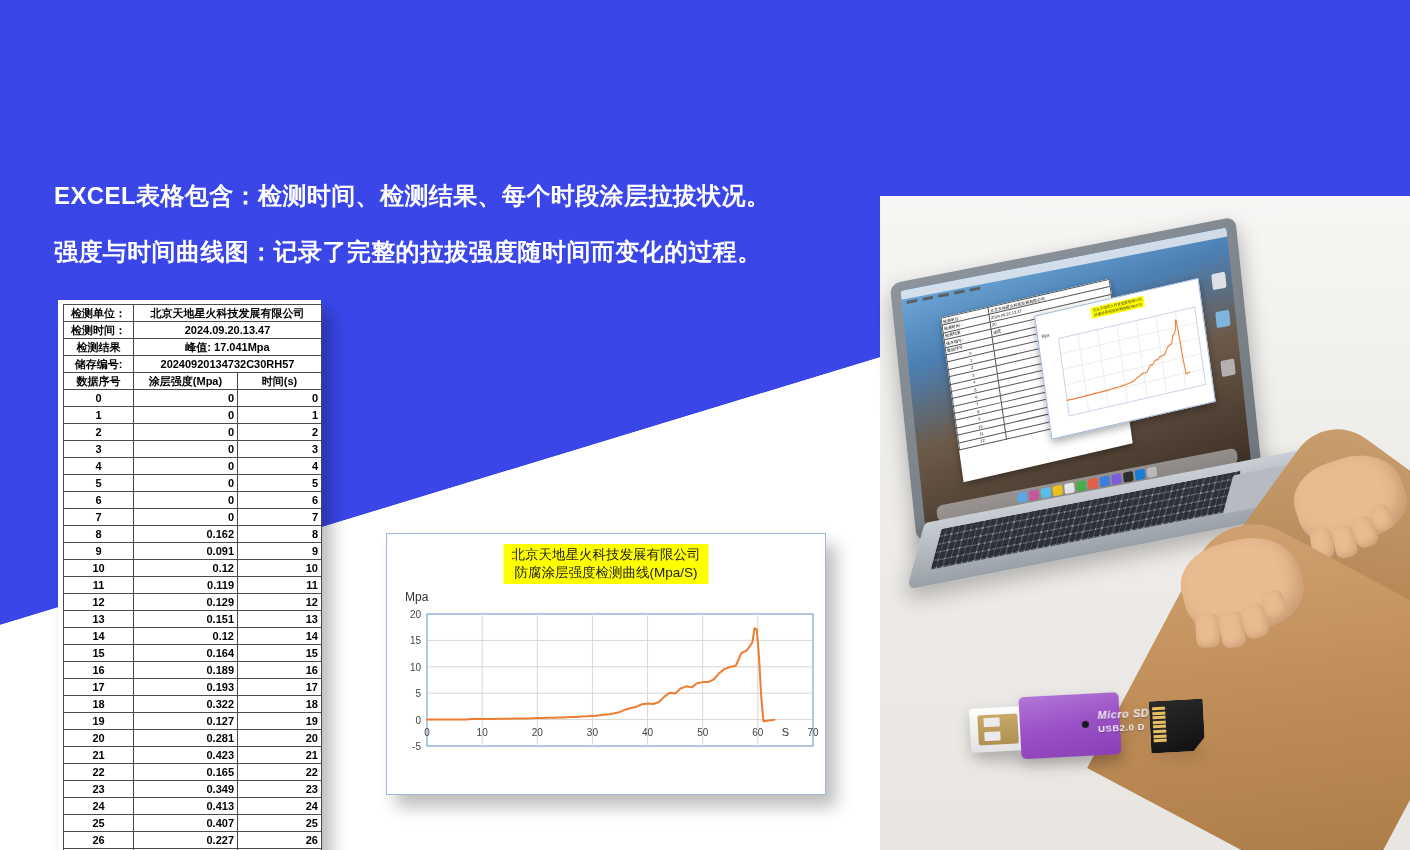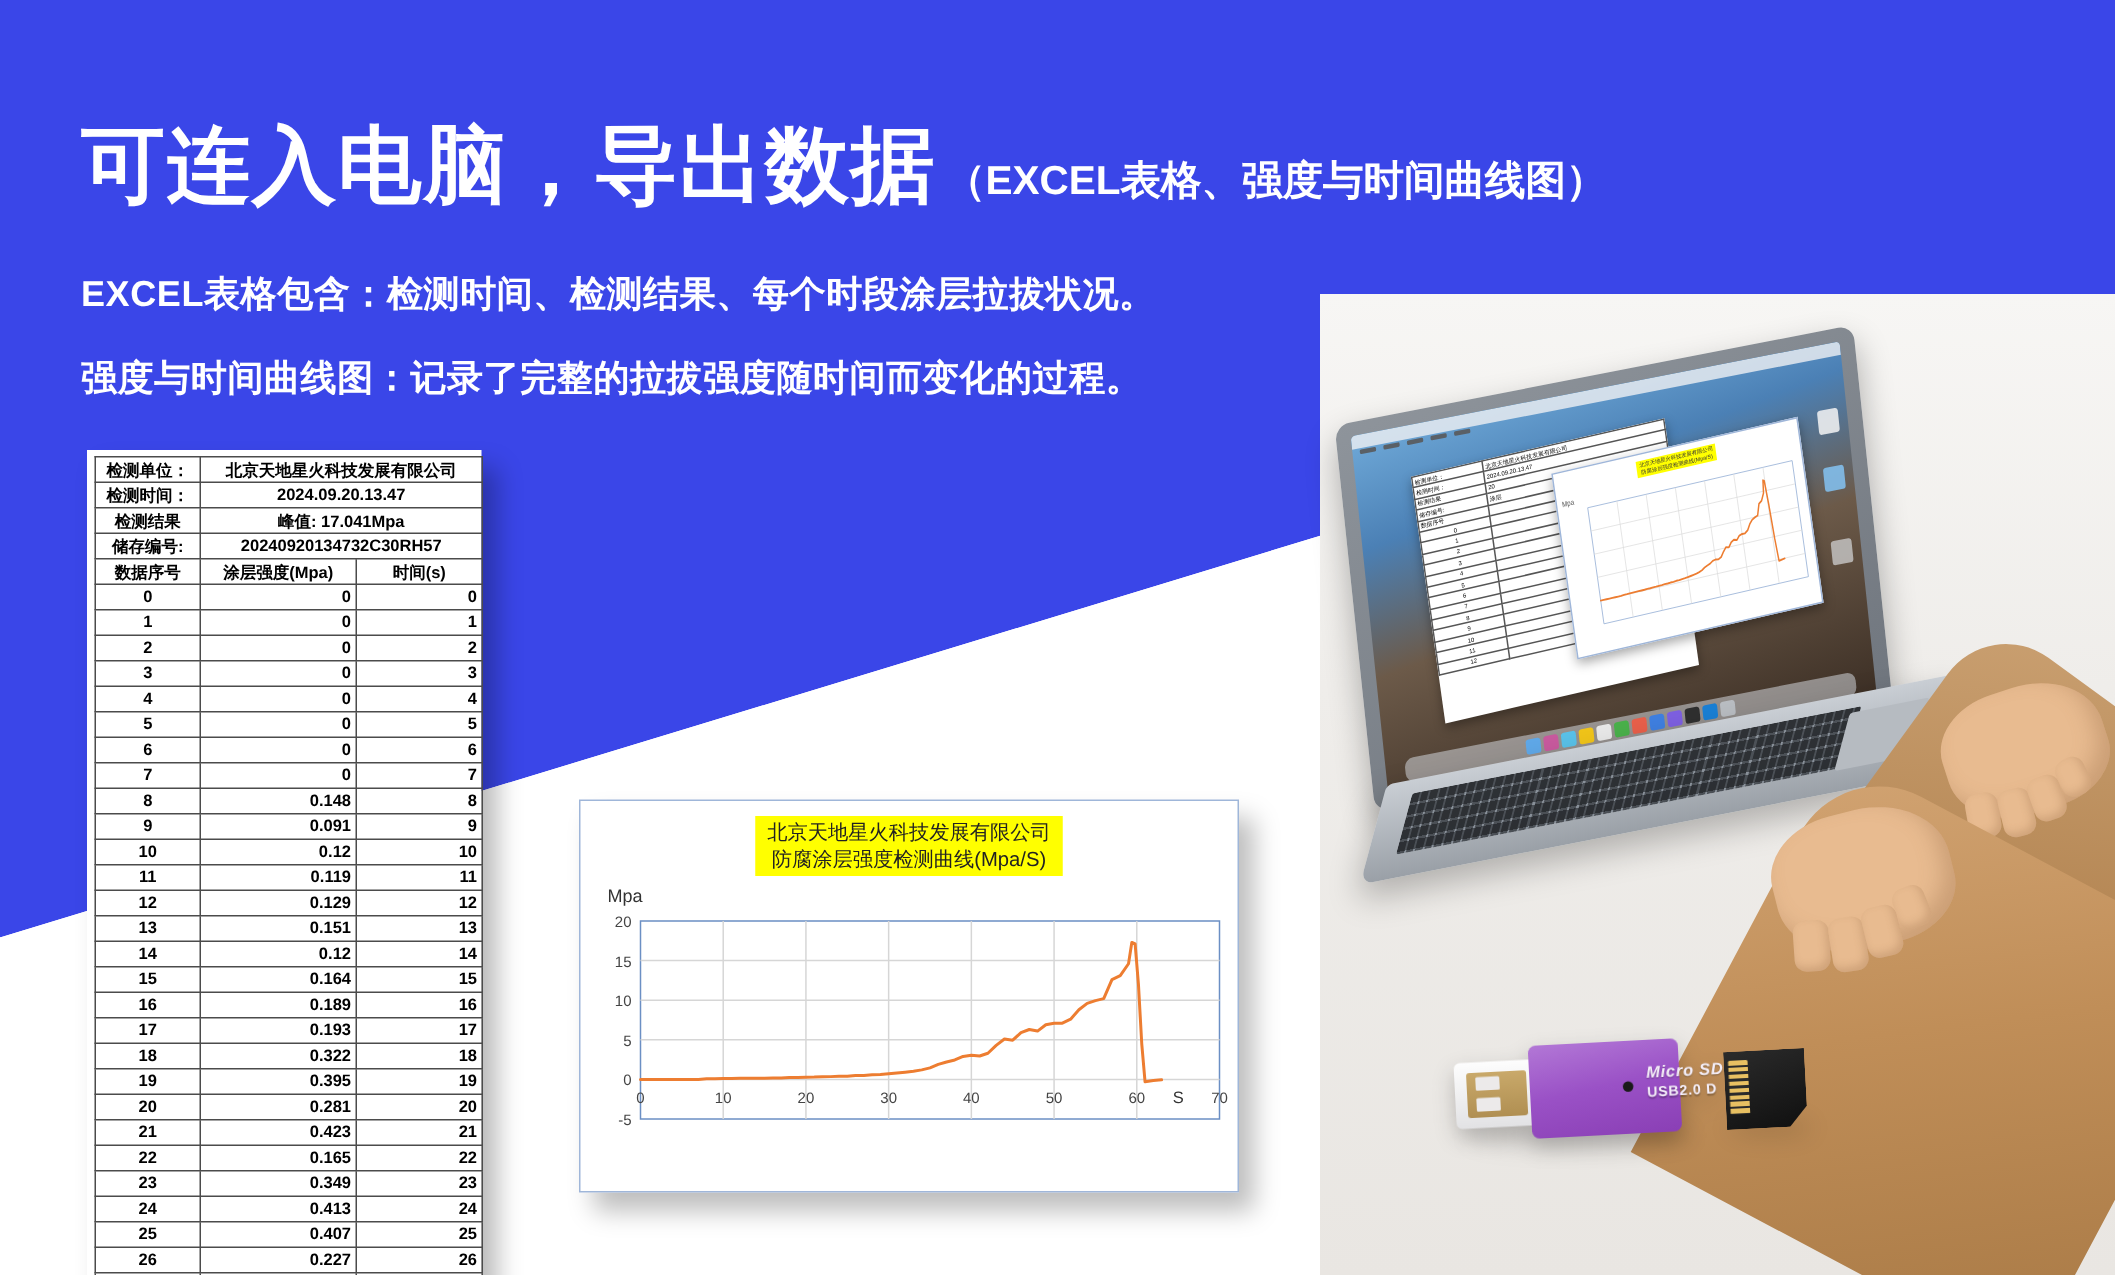--- a/index.html
+++ b/index.html
@@ -241,23 +241,20 @@
 </style>
 </head>
 <body>
 
 <div id="stage">
 
   <div class="bg-blue"></div>
   <div class="bg-white-wedge"></div>
   <div class="bg-floor"></div>
 
-  <div class="headline">
-    <span class="h-main">可连入电脑，导出数据</span><span class="h-sub-paren">（EXCEL表格、强度与时间曲线图）</span>
-  </div>
   <div class="sub-line l2">强度与时间曲线图：记录了完整的拉拔强度随时间而变化的过程。</div>
   <div class="sub-line l1">EXCEL表格包含：检测时间、检测结果、每个时段涂层拉拔状况。</div>
 
   <div class="table-card">
     <table class="xls">
       <colgroup>
           <col class="col-a">
           <col class="col-b">
           <col class="col-c">
         </colgroup>
@@ -320,21 +317,21 @@
             <td class="num">0</td>
             <td class="num">6</td>
           </tr>
           <tr>
             <td class="hd">7</td>
             <td class="num">0</td>
             <td class="num">7</td>
           </tr>
           <tr>
             <td class="hd">8</td>
-            <td class="num">0.148</td>
+            <td class="num">0.162</td>
             <td class="num">8</td>
           </tr>
           <tr>
             <td class="hd">9</td>
             <td class="num">0.091</td>
             <td class="num">9</td>
           </tr>
           <tr>
             <td class="hd">10</td>
             <td class="num">0.12</td>
@@ -375,21 +372,21 @@
             <td class="num">0.193</td>
             <td class="num">17</td>
           </tr>
           <tr>
             <td class="hd">18</td>
             <td class="num">0.322</td>
             <td class="num">18</td>
           </tr>
           <tr>
             <td class="hd">19</td>
-            <td class="num">0.395</td>
+            <td class="num">0.127</td>
             <td class="num">19</td>
           </tr>
           <tr>
             <td class="hd">20</td>
             <td class="num">0.281</td>
             <td class="num">20</td>
           </tr>
           <tr>
             <td class="hd">21</td>
             <td class="num">0.423</td>

